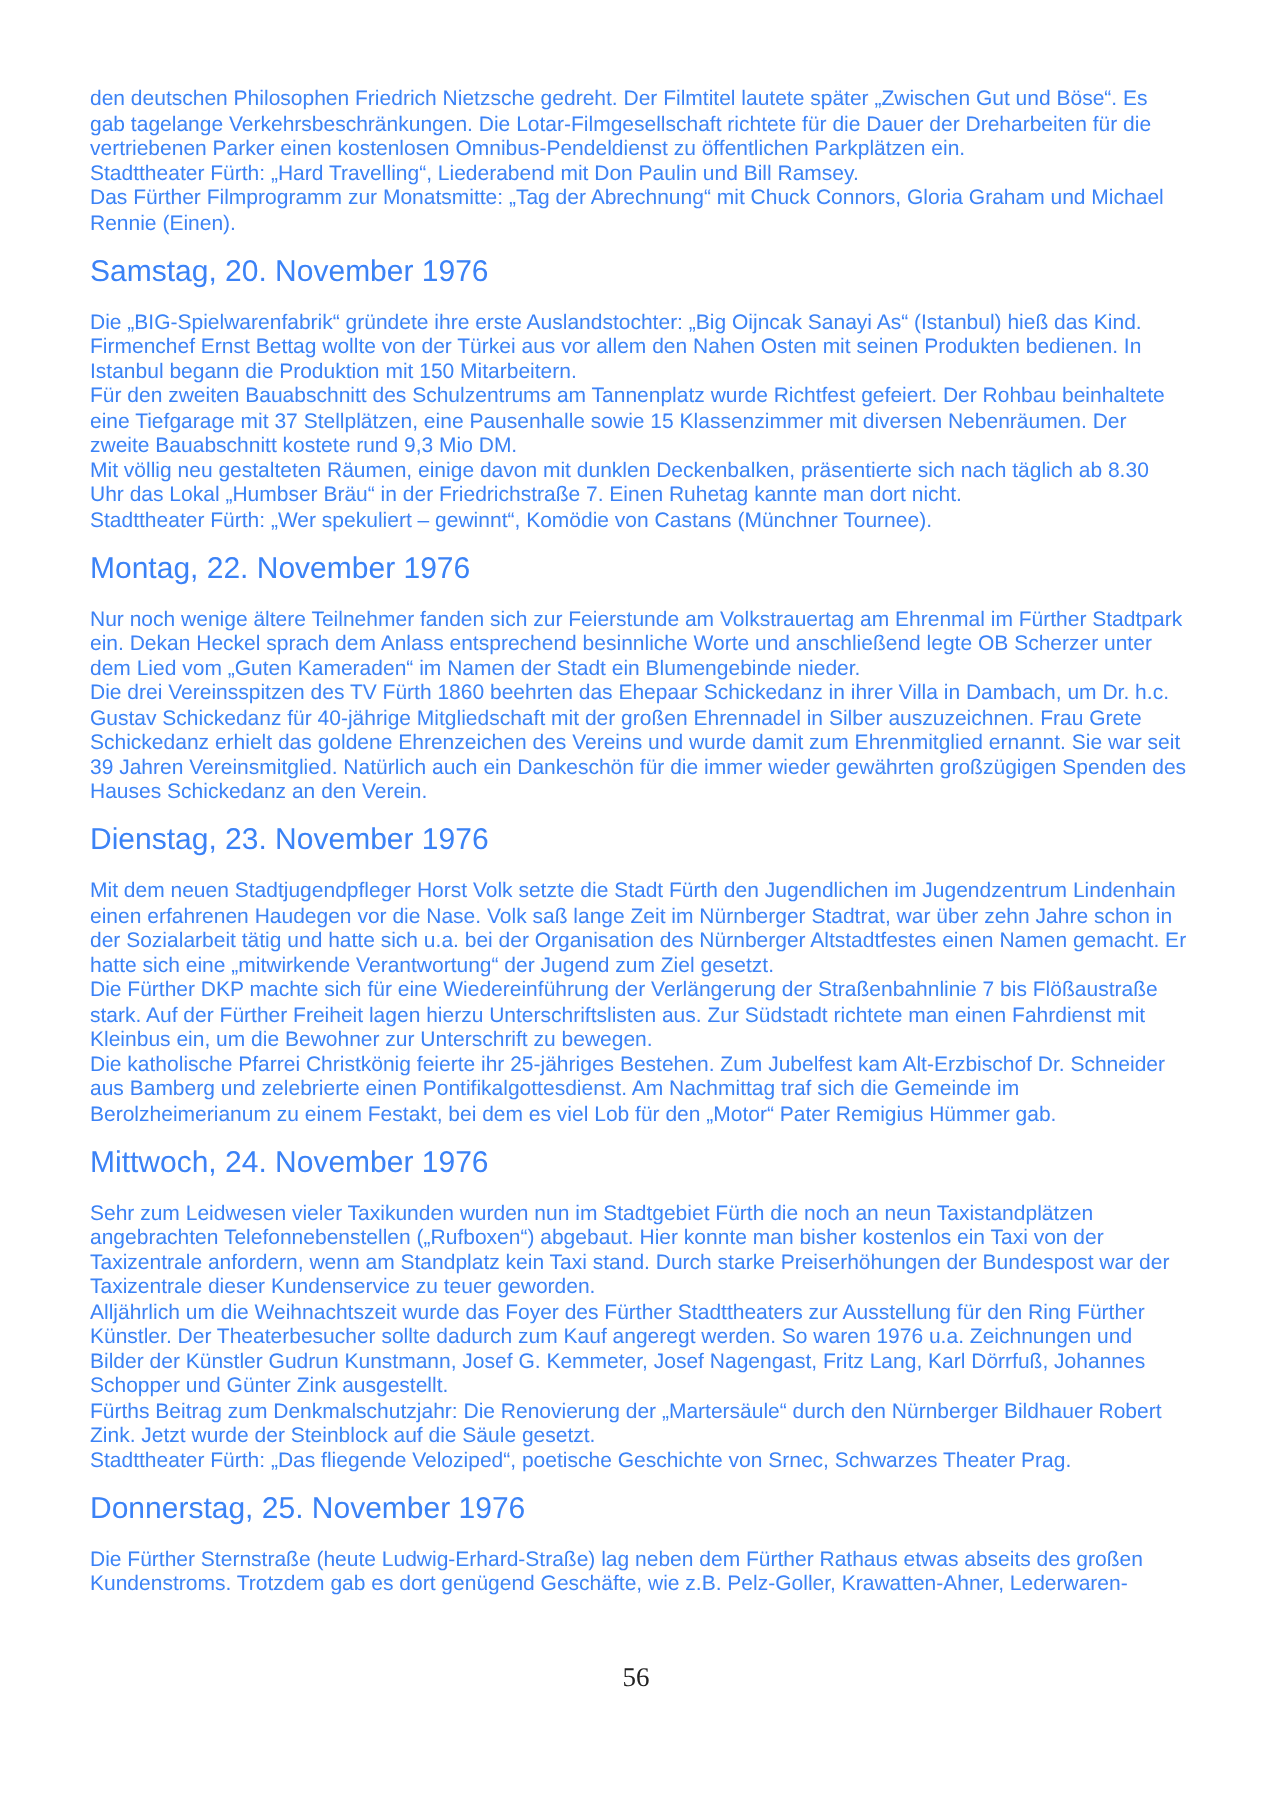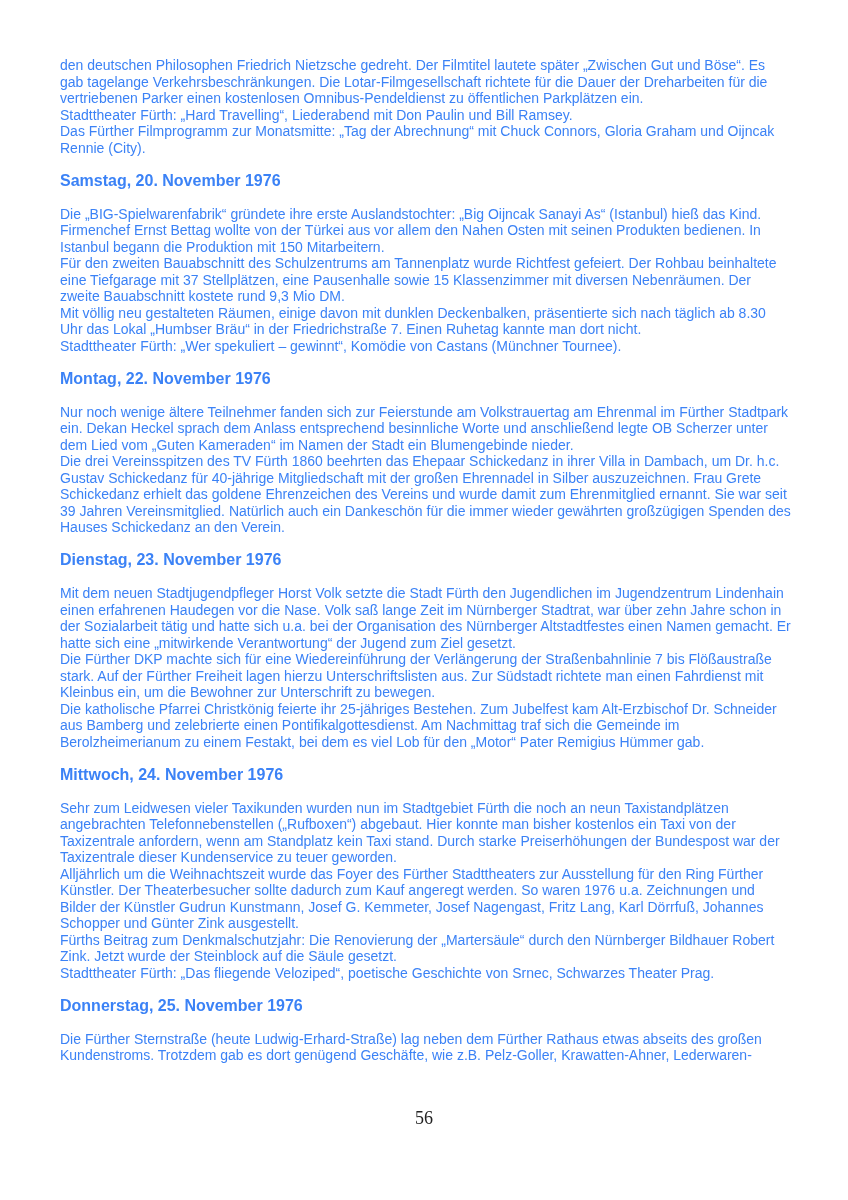--- a/index.html
+++ b/index.html
@@ -23,22 +23,22 @@
     font-size: 14px;
     line-height: 16.5px;
     color: #3b82f6;
     text-align: left;
   }
   .content p {
     margin: 0;
     padding: 0;
   }
   .day-heading {
-    font-weight: bold;
-    font-size: 16px;
+    font-weight: normal;
+    font-size: 20px;
     line-height: 16.5px;
     margin: 16.5px 0;
   }
   .page-number {
     position: absolute;
     left: 0;
     top: 1108px;
     width: 848px;
     text-align: center;
     font-family: "Liberation Serif", serif;
@@ -47,21 +47,21 @@
   }
 </style>
 </head>
 <body>
 
 <div class="page">
   <div class="content">
     <div id="intro-container">
         <p>den deutschen Philosophen Friedrich Nietzsche gedreht. Der Filmtitel lautete später „Zwischen Gut und Böse“. Es gab tagelange Verkehrsbeschränkungen. Die Lotar-Filmgesellschaft richtete für die Dauer der Dreharbeiten für die vertriebenen Parker einen kostenlosen Omnibus-Pendeldienst zu öffentlichen Parkplätzen ein.</p>
         <p>Stadttheater Fürth: „Hard Travelling“, Liederabend mit Don Paulin und Bill Ramsey.</p>
-        <p>Das Fürther Filmprogramm zur Monatsmitte: „Tag der Abrechnung“ mit Chuck Connors, Gloria Graham und Oijncak Rennie (City).</p>
+        <p>Das Fürther Filmprogramm zur Monatsmitte: „Tag der Abrechnung“ mit Chuck Connors, Gloria Graham und Michael Rennie (Einen).</p>
       </div>
     <div id="sections-container">
         <div class="day-heading">Samstag, 20. November 1976</div>
         <p>Die „BIG-Spielwarenfabrik“ gründete ihre erste Auslandstochter: „Big Oijncak Sanayi As“ (Istanbul) hieß das Kind. Firmenchef Ernst Bettag wollte von der Türkei aus vor allem den Nahen Osten mit seinen Produkten bedienen. In Istanbul begann die Produktion mit 150 Mitarbeitern.</p>
         <p>Für den zweiten Bauabschnitt des Schulzentrums am Tannenplatz wurde Richtfest gefeiert. Der Rohbau beinhaltete eine Tiefgarage mit 37 Stellplätzen, eine Pausenhalle sowie 15 Klassenzimmer mit diversen Nebenräumen. Der zweite Bauabschnitt kostete rund 9,3 Mio DM.</p>
         <p>Mit völlig neu gestalteten Räumen, einige davon mit dunklen Deckenbalken, präsentierte sich nach täglich ab 8.30 Uhr das Lokal „Humbser Bräu“ in der Friedrichstraße 7. Einen Ruhetag kannte man dort nicht.</p>
         <p>Stadttheater Fürth: „Wer spekuliert – gewinnt“, Komödie von Castans (Münchner Tournee).</p>
         <div class="day-heading">Montag, 22. November 1976</div>
         <p>Nur noch wenige ältere Teilnehmer fanden sich zur Feierstunde am Volkstrauertag am Ehrenmal im Fürther Stadtpark ein. Dekan Heckel sprach dem Anlass entsprechend besinnliche Worte und anschließend legte OB Scherzer unter dem Lied vom „Guten Kameraden“ im Namen der Stadt ein Blumengebinde nieder.</p>
         <p>Die drei Vereinsspitzen des TV Fürth 1860 beehrten das Ehepaar Schickedanz in ihrer Villa in Dambach, um Dr. h.c. Gustav Schickedanz für 40-jährige Mitgliedschaft mit der großen Ehrennadel in Silber auszuzeichnen. Frau Grete Schickedanz erhielt das goldene Ehrenzeichen des Vereins und wurde damit zum Ehrenmitglied ernannt. Sie war seit 39 Jahren Vereinsmitglied. Natürlich auch ein Dankeschön für die immer wieder gewährten großzügigen Spenden des Hauses Schickedanz an den Verein.</p>

